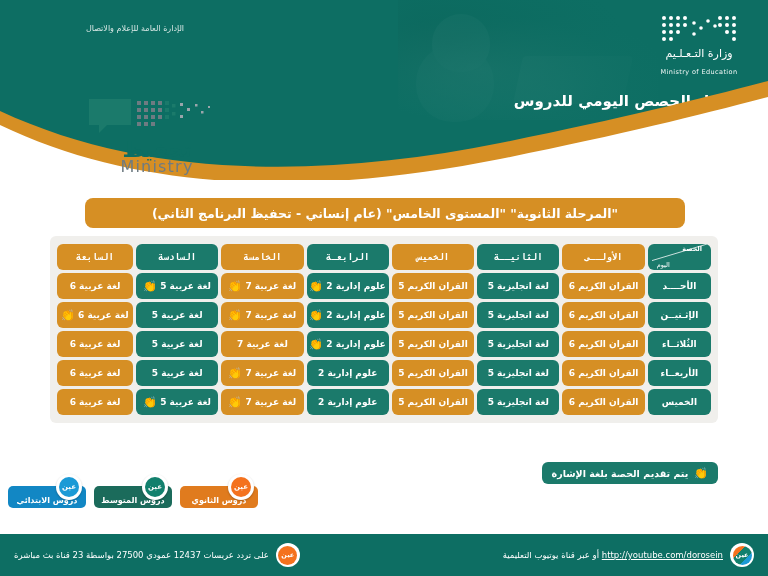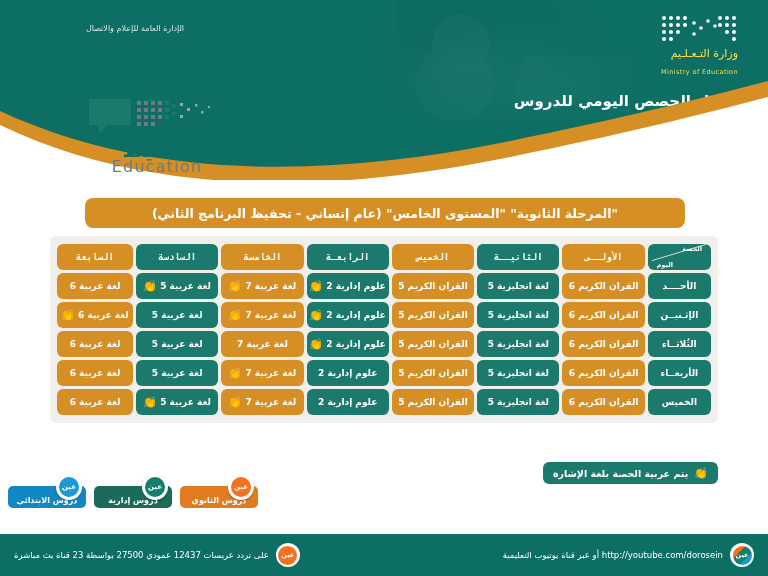--- a/index.html
+++ b/index.html
@@ -65,21 +65,22 @@
     letter-spacing: -0.3px;
     text-align: center;
     opacity: 0.92;
     white-space: nowrap;
   }
 
   
   .moe-logo {
     position: absolute;
     top: 14px; right: 30px;
-    color: #fde047;
+    text-align: center;
+    color: #ffffff;
   }
   .moe-dots { height: 28px; margin-bottom: 5px; }
   .moe-ar { font-size: 11px; letter-spacing: 1px; white-space: nowrap; }
   .moe-en { font-size: 6.5px; letter-spacing: 0.4px; margin-top: 8px; opacity: 0.95; white-space: nowrap; }
 
   .banner-title {
     position: absolute;
     top: 92px; right: 30px;
     text-align: right;
     color: #ffffff;
@@ -166,21 +167,21 @@
   .corner-inner { position: relative; width: 100%; height: 100%; margin-left: 42px; }
   .corner-slash {
     position: absolute; inset: 0;
   }
   .corner-top {
     position: absolute; top: 1px; right: 5px;
     font-size: 6.5px; font-weight: bold; color: #fff;
   }
   .corner-bot {
     position: absolute; bottom: 1px; left: 5px;
-    font-size: 6.5px; font-weight: bold; color: #fff;
+    font-size: 6.5px; font-weight: normal; color: #fff;
   }
 
   .cell-inner {
     display: flex;
     align-items: center;
     justify-content: center;
     gap: 3px;
     height: 100%;
   }
   .sign-icon {
@@ -253,21 +254,21 @@
     left: 0; bottom: 0;
     width: 768px; height: 42px;
     background: #0d6e63;
     display: flex;
     align-items: center;
     justify-content: space-between;
     padding: 0 14px;
   }
   .bb-item { display: flex; align-items: center; gap: 7px; }
   .bb-text { color: #ffffff; font-size: 8.5px; white-space: nowrap; }
-  .bb-url { direction: ltr; unicode-bidi: embed; }
+  .bb-url { direction: ltr; unicode-bidi: embed; text-decoration: underline; }
   .bb-ain {
     width: 24px; height: 24px; border-radius: 50%;
     background: #ffffff;
     display: flex; align-items: center; justify-content: center;
     flex: 0 0 auto;
   }
   .bb-ain i {
     width: 19px; height: 19px; border-radius: 50%;
     display: flex; align-items: center; justify-content: center;
     font-size: 6.5px; font-weight: bold; font-style: normal; color: #fff;
@@ -365,21 +366,21 @@
         <rect x="93" y="8" width="3" height="3"></rect>
           <rect x="100" y="13" width="3" height="3"></rect>
         <rect x="93" y="20" width="3" height="3"></rect>
           <rect x="108" y="9" width="2.5" height="2.5"></rect>
         <rect x="114" y="16" width="2.5" height="2.5"></rect>
           <rect x="121" y="11" width="2" height="2"></rect>
       </g>
     </svg>
   </div>
   <div class="madrasati-ar">تحفيظ</div>
-  <div class="madrasati-en">Education</div>
+  <div class="madrasati-en">Ministry</div>
 </div>
 
 <div class="title-pill">"المرحلة الثانوية" "المستوى الخامس" (عام إنساني - تحفيظ البرنامج الثاني)</div>
 
 <div class="table-wrap">
   <table class="sched">
     <colgroup>
       <col style="width:10%">
         <col style="width:13%">
         <col style="width:13%">
@@ -610,35 +611,35 @@
               <span>لغة عربية 6</span>
             </div>
           </td>
         </tr>
       </tbody>
   </table>
 </div>
 
 <div class="legend">
   <span class="sign-icon">👏</span>
-  <span>يتم عربية الحصة بلغة الإشارة</span>
+  <span>يتم تقديم الحصة بلغة الإشارة</span>
 </div>
 
 <div class="channels">
     <div class="channel ch-sec">
       <span class="ain">
         <i>عين</i>
       </span>
       <span>دروس الثانوي</span>
     </div>
     <div class="channel ch-mid">
       <span class="ain">
         <i>عين</i>
       </span>
-      <span>دروس إدارية</span>
+      <span>دروس المتوسط</span>
     </div>
     <div class="channel ch-pri">
       <span class="ain">
         <i>عين</i>
       </span>
       <span>دروس الابتدائي</span>
     </div>
   </div>
 
 <div class="bottom-bar">

